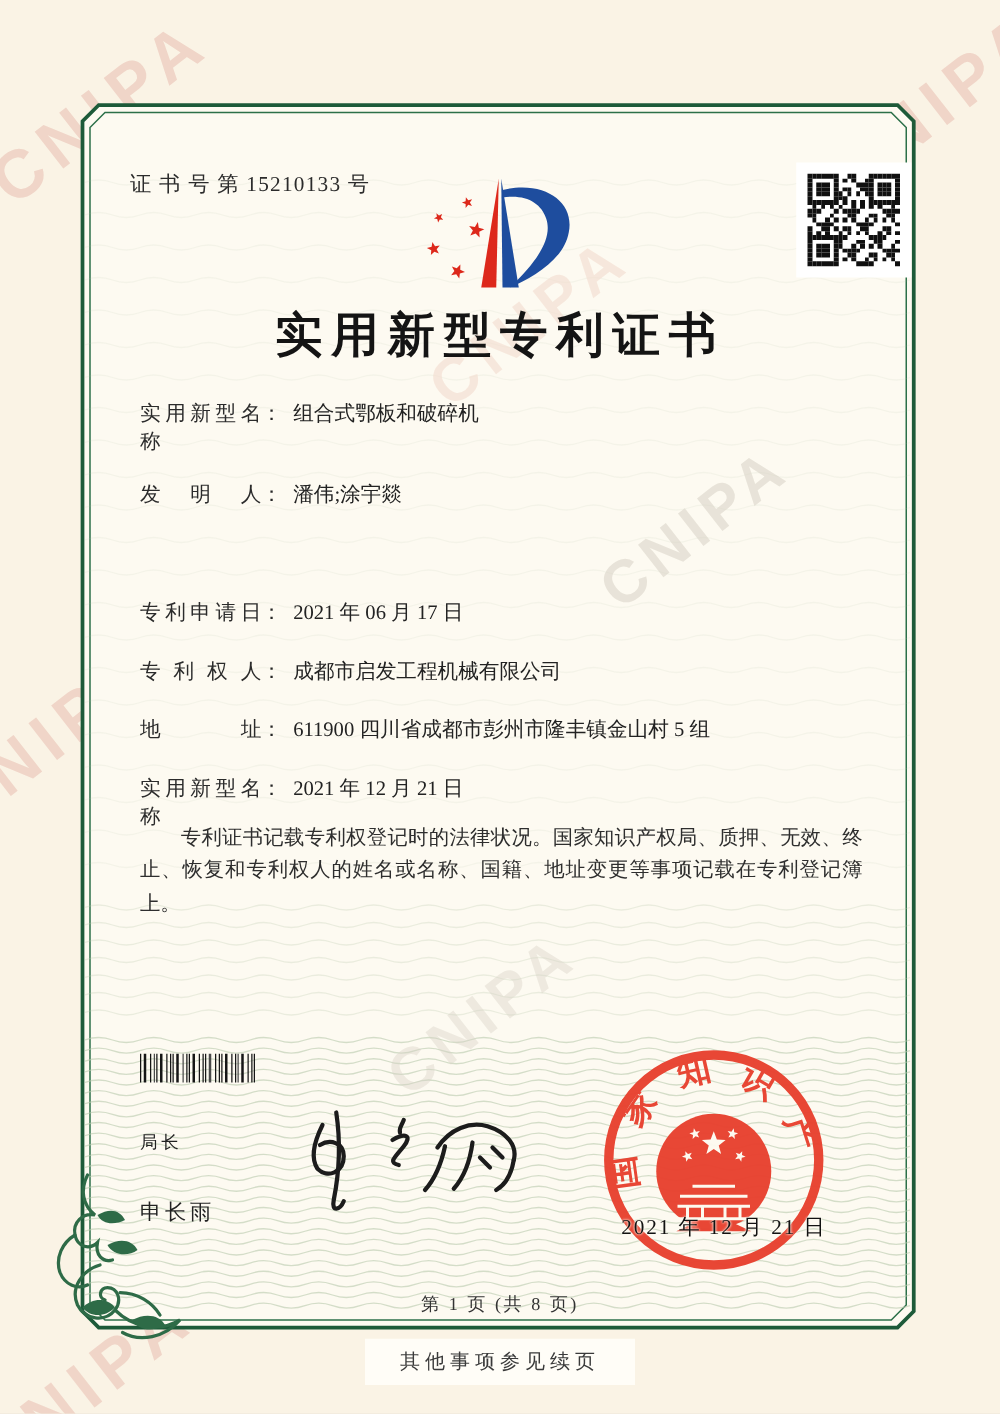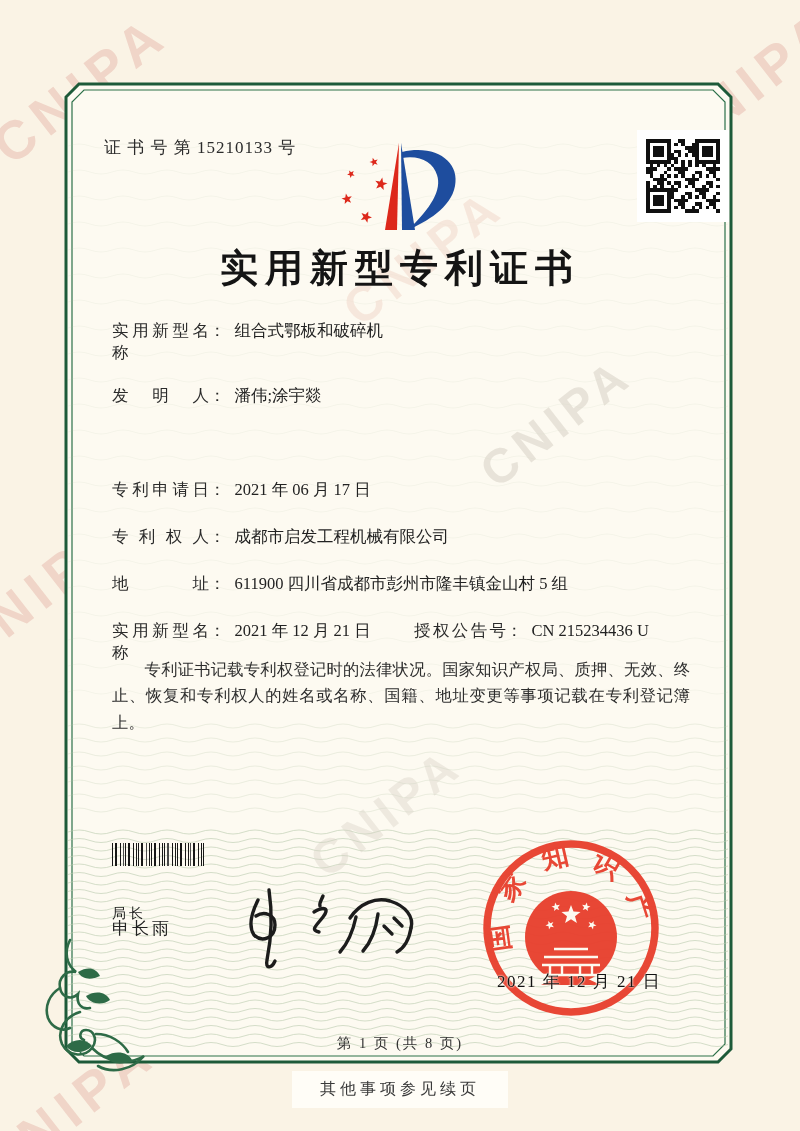--- a/index.html
+++ b/index.html
@@ -33,21 +33,21 @@
   
   .paras{position:absolute;left:112px;top:657px;width:578px;font-size:16.3px;
          line-height:26.4px;color:#2e2e2e;text-align:justify;}
   .paras p{margin:0;text-indent:2em;}
   
   #barcode{position:absolute;left:112px;top:843px;width:208px;height:23px;display:flex;align-items:stretch;}
   #barcode .b{height:100%;}
   
   .signer-title{position:absolute;left:112px;top:905px;font-family:"Liberation Sans","DejaVu Sans",sans-serif;
         font-size:14px;letter-spacing:3px;color:#222;font-weight:500;}
-  .signer-name{position:absolute;left:112px;top:917px;font-family:"Liberation Sans","DejaVu Sans",sans-serif;
+  .signer-name{position:absolute;left:112px;top:958px;font-family:"Liberation Sans","DejaVu Sans",sans-serif;
         font-size:17px;letter-spacing:3px;color:#222;font-weight:500;}
   .sig{position:absolute;left:222px;top:880px;}
   
   .seal{position:absolute;left:476px;top:833px;opacity:.96;}
   .seal-date{position:absolute;left:497px;top:970px;font-size:17px;letter-spacing:1.5px;color:#121212;
              text-shadow:0 0 2px #fdfaf0,0 0 2px #fdfaf0;}
   
   .page-num{position:absolute;left:0;top:1034px;width:100%;text-align:center;
             font-size:14.5px;letter-spacing:2px;color:#333;}
   .note-box{position:absolute;left:50%;top:1071px;transform:translateX(-50%);
@@ -622,23 +622,20 @@
     <span class="flabel">专利申请日</span><span class="fcolon">：</span><span class="fval">2021 年 06 月 17 日</span>
   </div>
   <div class="frow" style="top:526px;">
     <span class="flabel">专利权人</span><span class="fcolon">：</span><span class="fval">成都市启发工程机械有限公司</span>
   </div>
   <div class="frow" style="top:573px;">
     <span class="flabel">地址</span><span class="fcolon">：</span><span class="fval">611900 四川省成都市彭州市隆丰镇金山村 5 组</span>
   </div>
   <div class="frow" style="top:620px;">
     <span class="flabel">实用新型名称</span><span class="fcolon">：</span><span class="fval">2021 年 12 月 21 日</span>
-    <span class="fgroup2">
-      <span class="flabel">授权公告号</span><span class="fcolon">：</span><span class="fval">CN 215234436 U</span>
-    </span>
   </div>
 
   <div class="paras">
     <p>专利证书记载专利权登记时的法律状况。国家知识产权局、质押、无效、终止、恢复和专利权人的姓名或名称、国籍、地址变更等事项记载在专利登记簿上。</p>
   </div>
 
   <div id="barcode">
       <div class="b" style="width: 1px; background: rgb(22, 22, 22);"></div>
       <div class="b" style="width: 2px;"></div>
       <div class="b" style="width: 2px; background: rgb(22, 22, 22);"></div>

